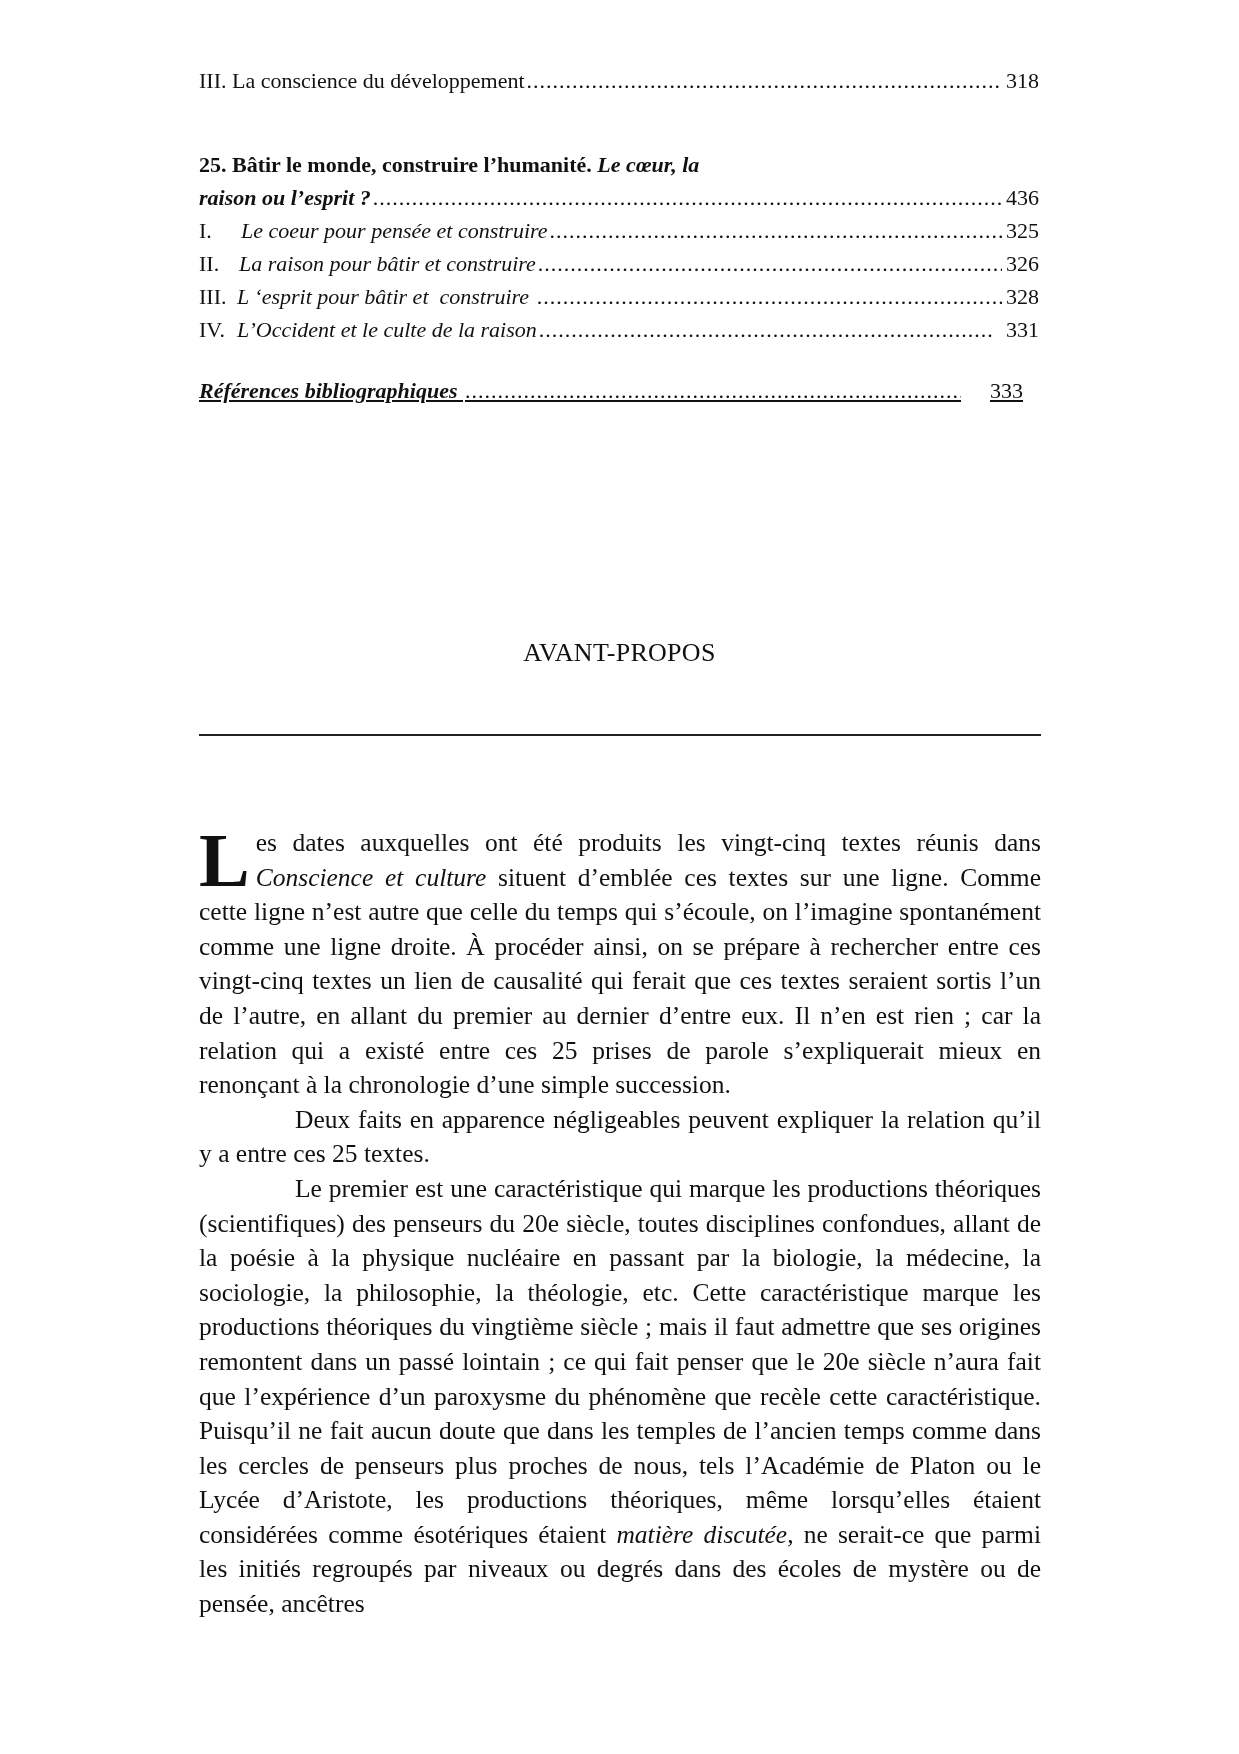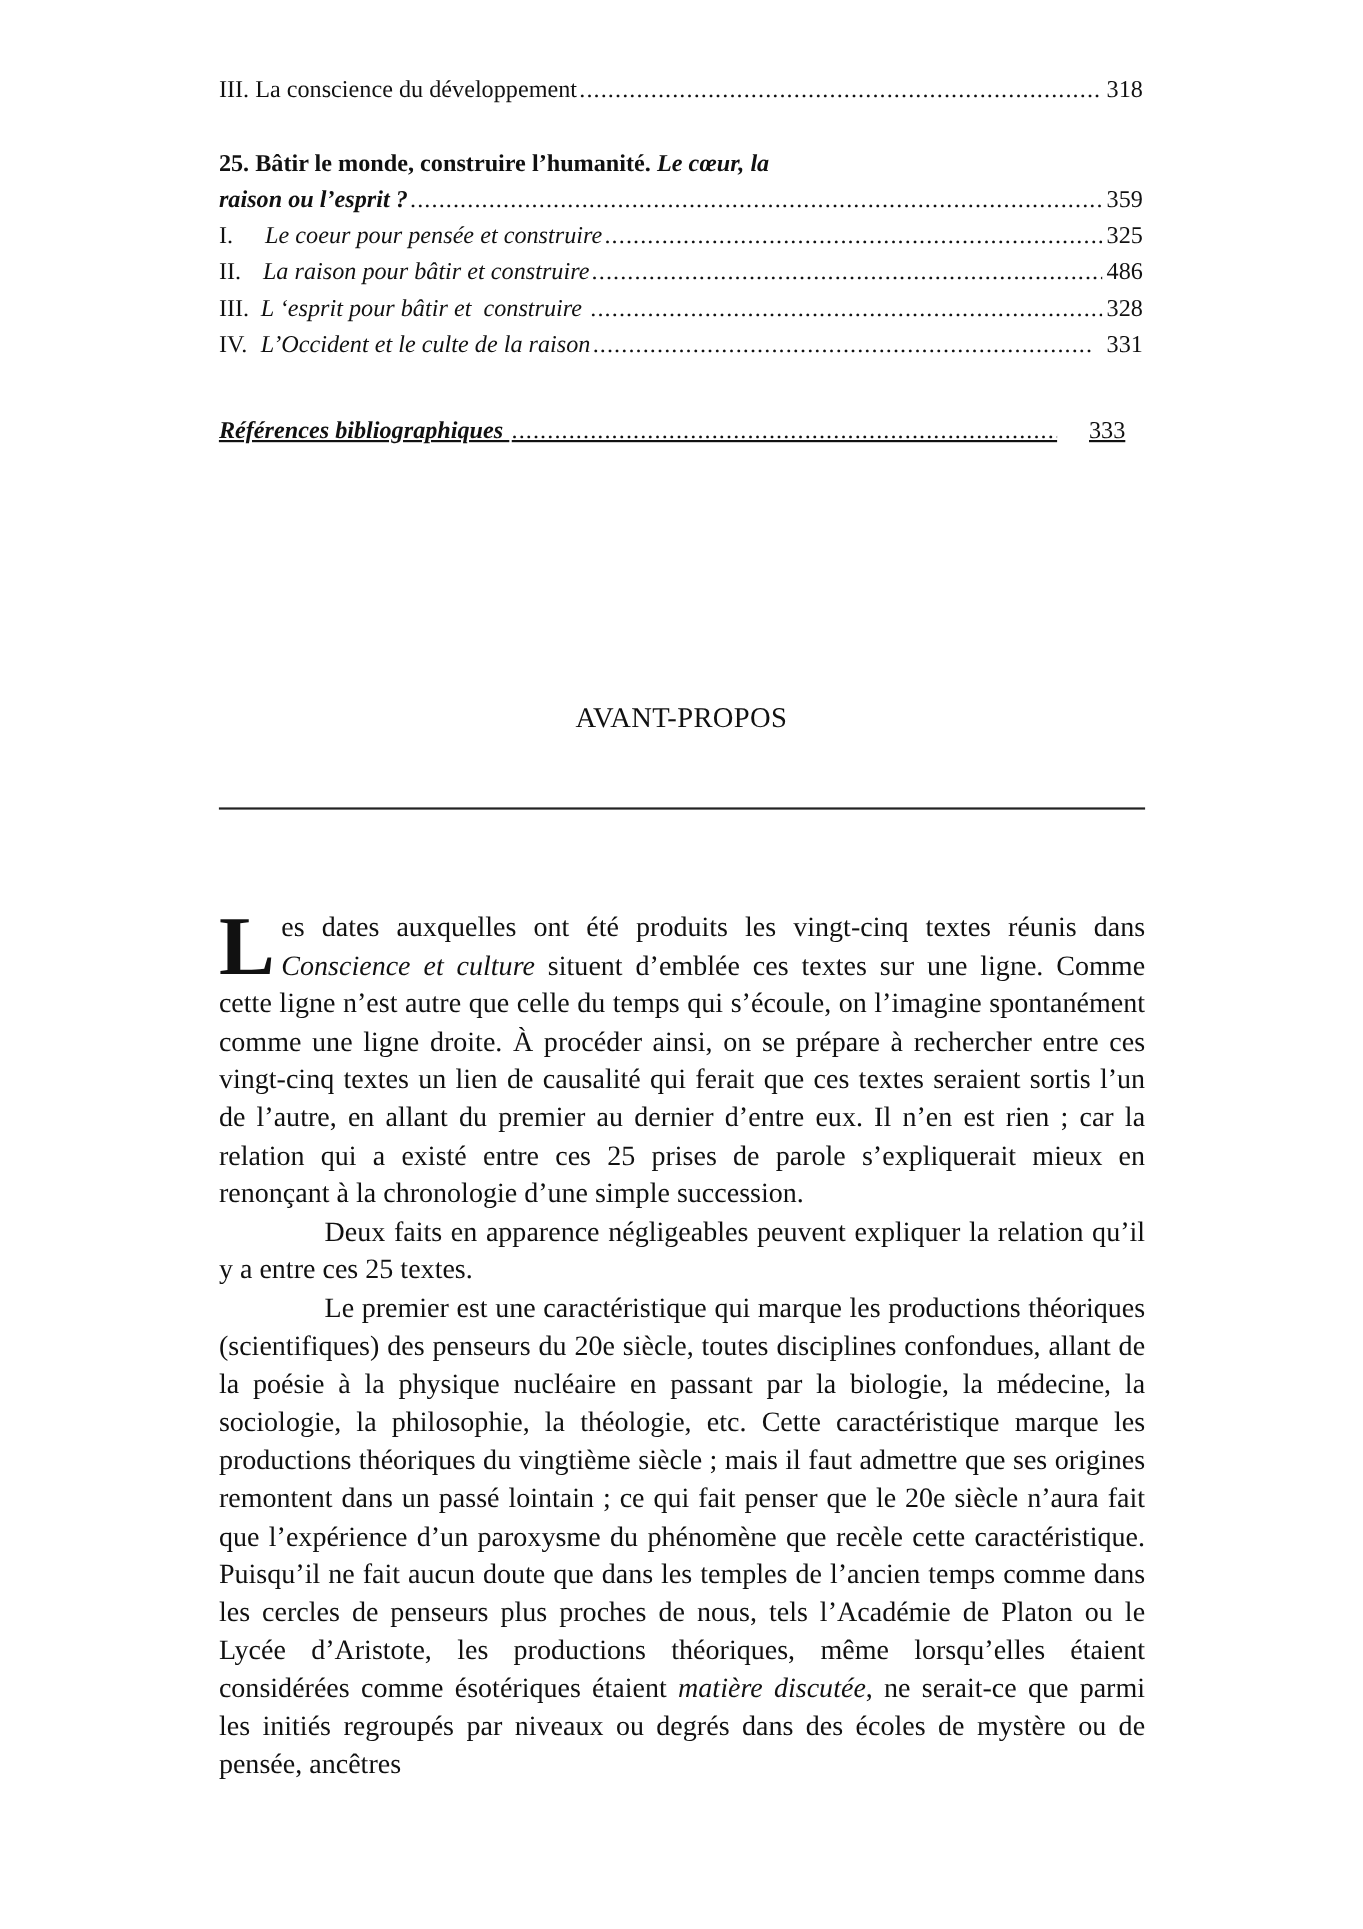--- a/index.html
+++ b/index.html
@@ -35,38 +35,38 @@
 <div class="page">
 
   <div class="toc" style="top:64px;">
     <div class="toc-row">
       <span class="lbl"><span>III.</span> <span>La conscience du développement</span></span>
       <span class="dots"></span>
       <span class="pg">318</span>
     </div>
   </div>
 
-  <div class="toc" style="top:131px;">
+  <div class="toc" style="top:148px;">
     <div>
       <span class="bd">25. Bâtir le monde, construire l’humanité.</span><span class="bi"> Le cœur, la</span>
     </div>
     <div class="toc-row">
       <span class="lbl bi">raison ou l’esprit ?</span>
       <span class="dots"></span>
-      <span class="pg">359</span>
+      <span class="pg">436</span>
     </div>
     <div class="toc-row">
       <span class="lbl"><span class="num">I.</span><span class="it">Le coeur pour pensée et construire</span></span>
       <span class="dots"></span>
       <span class="pg">325</span>
     </div>
     <div class="toc-row">
       <span class="lbl"><span class="num" style="width:40px">II.</span><span class="it">La raison pour bâtir et construire</span></span>
       <span class="dots"></span>
-      <span class="pg">486</span>
+      <span class="pg">326</span>
     </div>
     <div class="toc-row">
       <span class="lbl"><span class="num" style="width:38px">III.</span><span class="it" style="white-space:pre">L ‘esprit pour bâtir et  construire </span></span>
       <span class="dots"></span>
       <span class="pg">328</span>
     </div>
     <div class="toc-row">
       <span class="lbl"><span class="num" style="width:38px">IV.</span><span class="it">L’Occident et le culte de la raison</span></span>
       <span class="dots"></span>
       <span class="pg" style="margin-left:8px">331</span>

